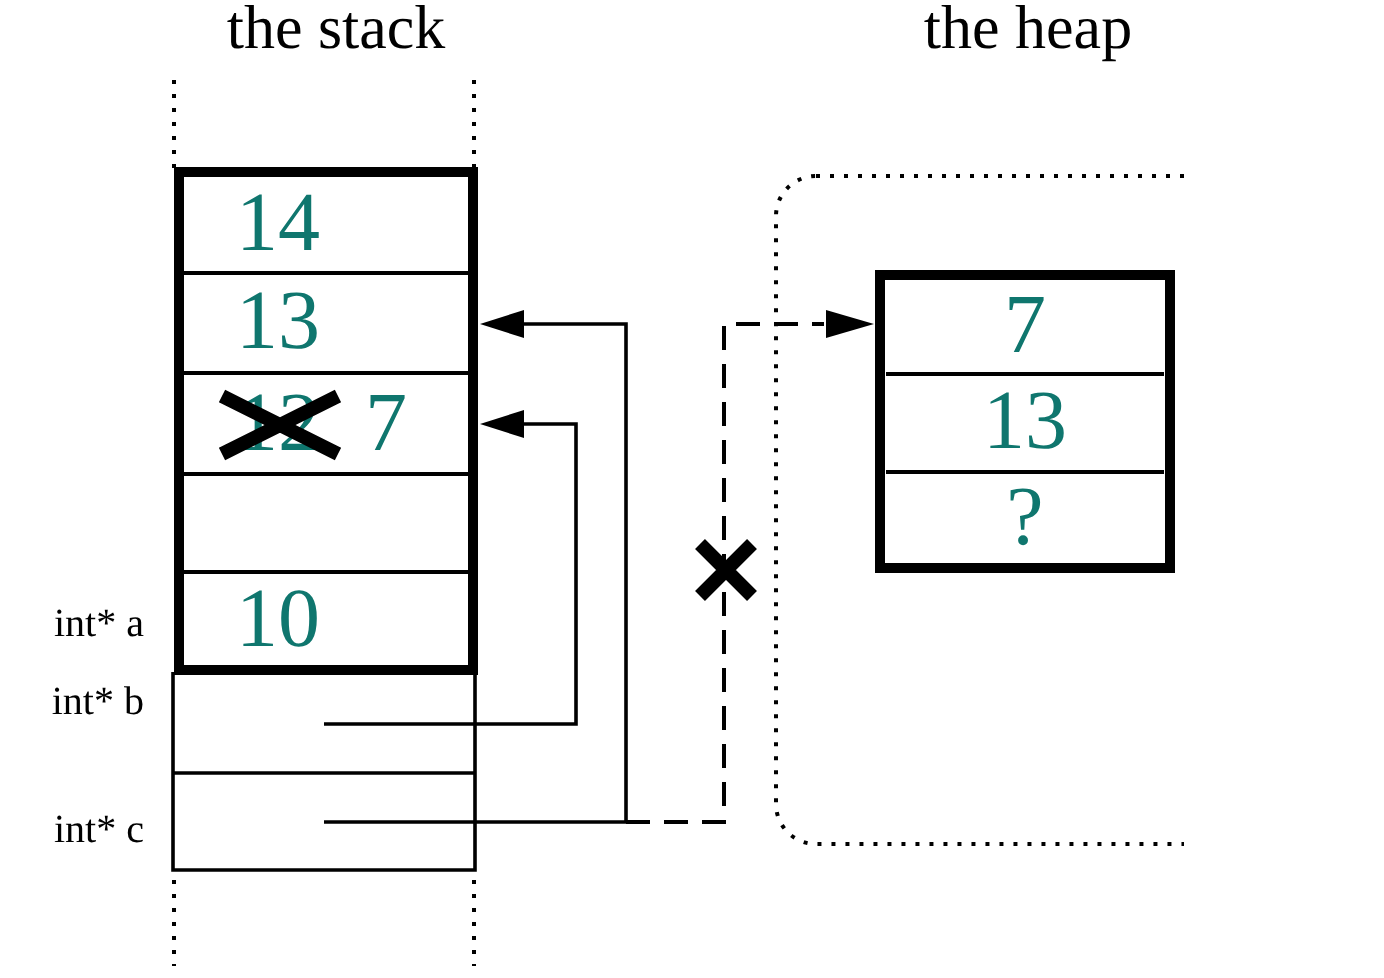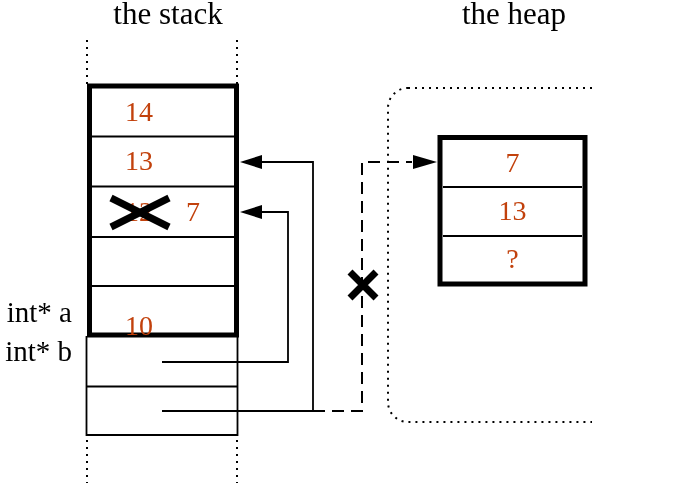--- a/index.html
+++ b/index.html
@@ -6,41 +6,41 @@
   #canvas{
     position:relative;
     width:592px;height:489px;
     background:#ffffff;
     font-family:"Liberation Serif", serif;
     color:#000000;
     overflow:hidden;
   }
   .txt{
     position:absolute;
-    font-size:28px;
+    font-size:42px;
     line-height:34px;
     height:34px;
     text-align:center;
     white-space:nowrap;
-    color:#c2410c;
+    color:#0f766e;
   }
   .title{
     position:absolute;
     top:-3px;
     font-size:31px;
     line-height:34px;
     height:34px;
     text-align:center;
     white-space:nowrap;
   }
   .varlabel{
     position:absolute;
     left:0;
     width:72px;
-    font-size:29px;
+    font-size:20px;
     line-height:34px;
     height:34px;
     text-align:right;
     white-space:nowrap;
   }
   svg{position:absolute;left:0;top:0;}
   #lines-layer{z-index:1;}
   .textlayer{z-index:2;}
   #crossout-layer{z-index:3;}
 </style>
@@ -83,27 +83,28 @@
     <line x1="443" y1="236" x2="582" y2="236" stroke="#000" stroke-width="2"></line>
   </svg>
 
   <div class="title textlayer" style="left:18px;width:300px;">the stack</div>
   <div class="title textlayer" style="left:364px;width:300px;">the heap</div>
 
   <div class="txt textlayer" style="left:87px;width:104px;top:95px;">14</div>
   <div class="txt textlayer" style="left:87px;width:104px;top:144px;">13</div>
   <div class="txt textlayer" style="left:87px;width:104px;top:195px;">12</div>
   <div class="txt textlayer" style="left:141px;width:104px;top:195px;">7</div>
-  <div class="txt textlayer" style="left:87px;width:104px;top:293px;margin-top:16px;">10</div>
+  <div class="txt textlayer" style="left:87px;width:104px;top:293px;">10</div>
 
   <div class="txt textlayer" style="left:440px;width:145px;top:146px;">7</div>
   <div class="txt textlayer" style="left:440px;width:145px;top:194px;">13</div>
   <div class="txt textlayer" style="left:440px;width:145px;top:242px;">?</div>
 
   <div class="varlabel textlayer" style="top:295px;">int* a</div>
   <div class="varlabel textlayer" style="top:334px;">int* b</div>
+  <div class="varlabel textlayer" style="top:398px;">int* c</div>
 
   <svg id="crossout-layer" width="692" height="489" viewBox="0 0 692 489">
     <path d="M111,198 L169,227 M111,227 L169,198" stroke="#000" stroke-width="7" fill="none"></path>
     <path d="M350,272 L376,298 M350,298 L376,272" stroke="#000" stroke-width="7" fill="none"></path>
   </svg>
 
 </div>
 
 </body></html>

